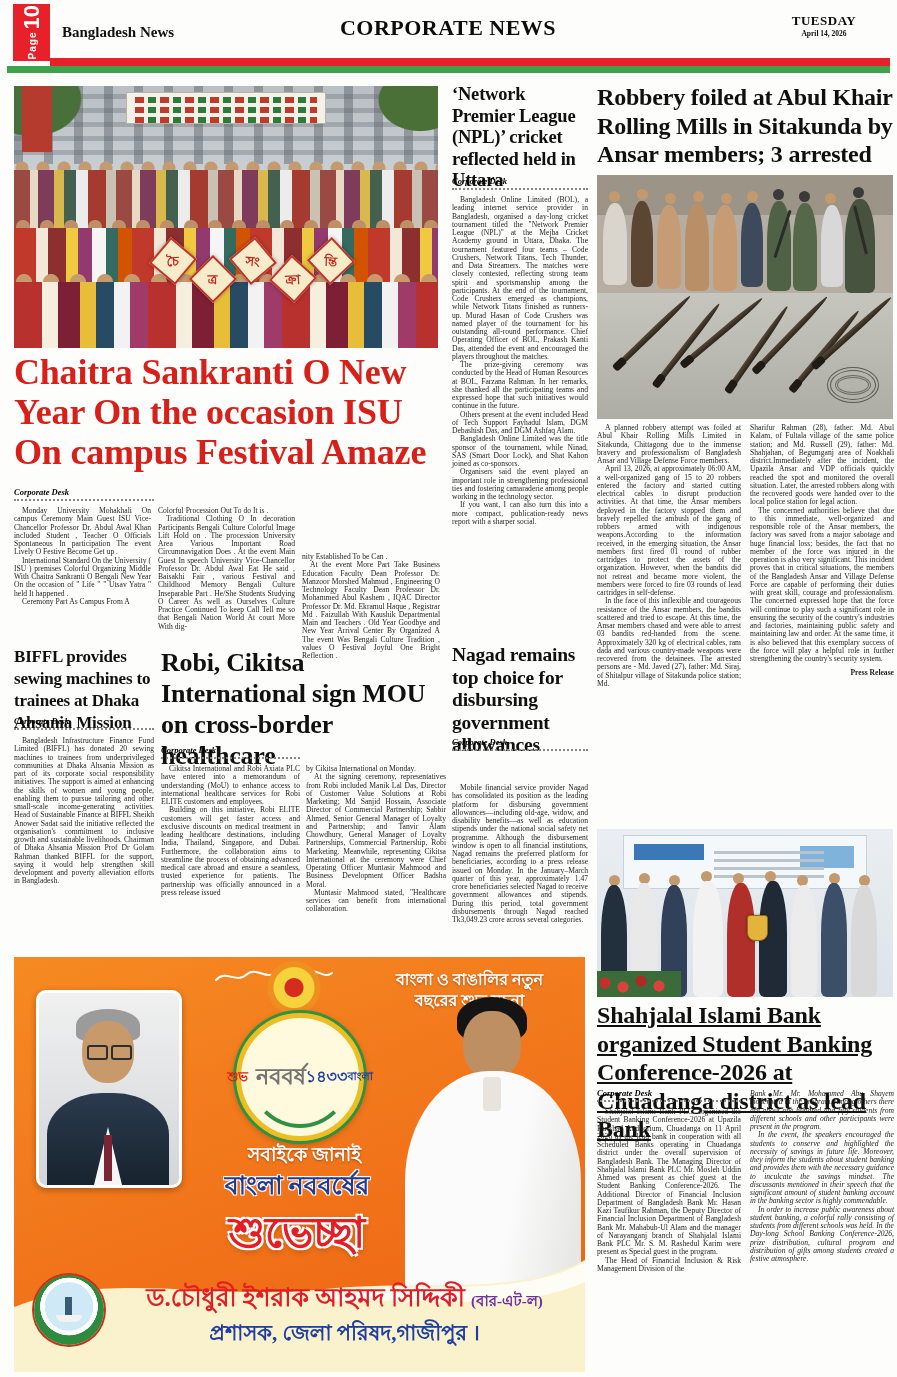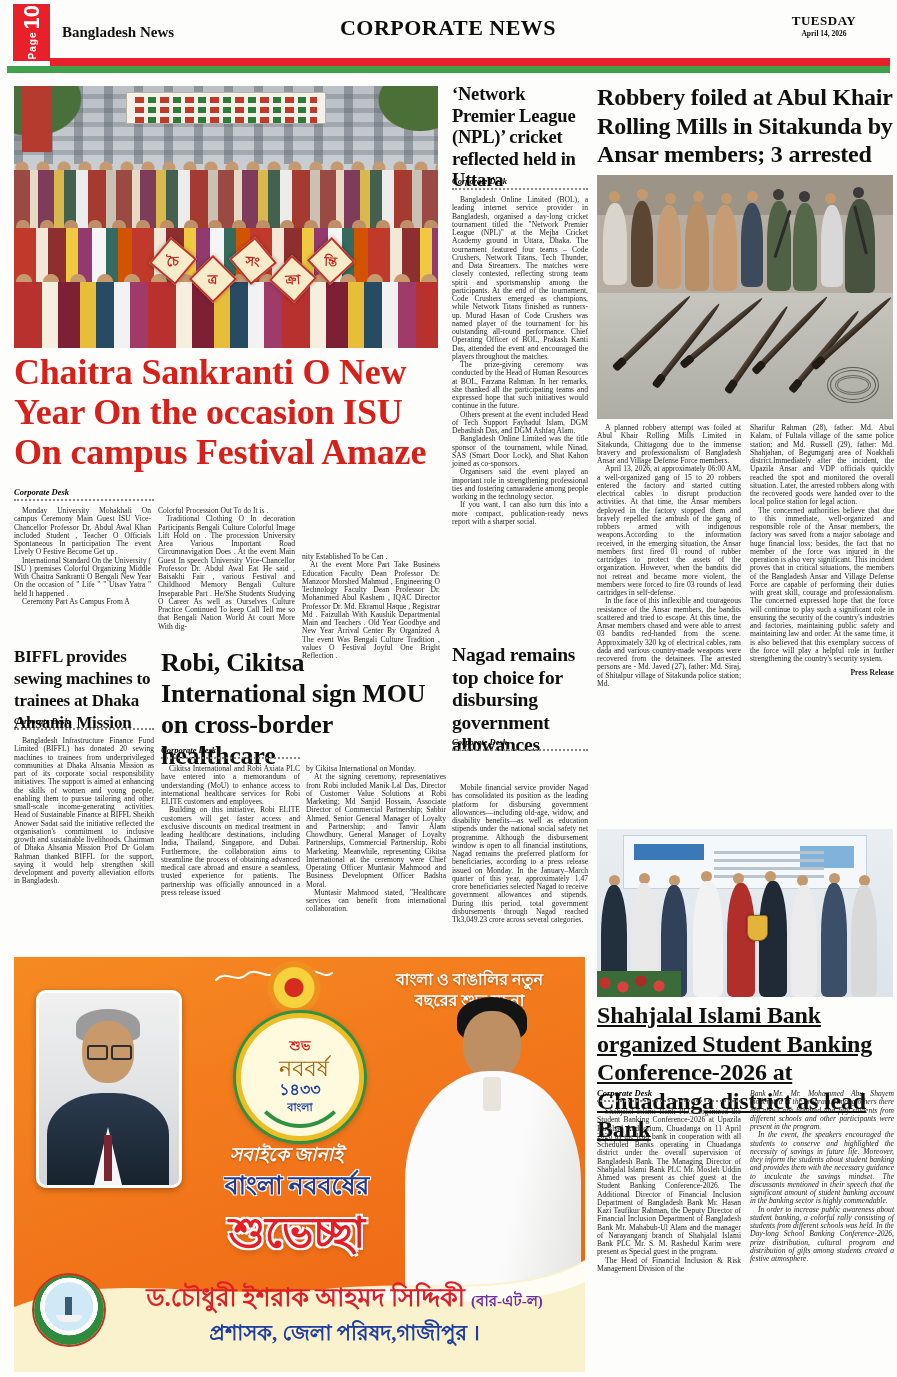--- a/index.html
+++ b/index.html
@@ -70,27 +70,27 @@
   .pl-glass2{position:absolute;left:72px;top:52px;width:17px;height:11px;border:2px solid #2e2e2e;border-radius:3px;}
   .pl-suit{position:absolute;left:8px;bottom:0;width:122px;height:92px;background:linear-gradient(#2b3b4e,#17232e);border-radius:45% 45% 0 0;}
   .pl-shirt{position:absolute;left:55px;bottom:0;width:28px;height:58px;background:#f5f5f5;clip-path:polygon(50% 0,0 100%,100% 100%);}
   .pl-tie{position:absolute;left:65px;bottom:4px;width:8px;height:46px;background:#7b2433;}
   .portraitR{position:absolute;right:-4px;top:40px;width:198px;height:300px;}
   .pr-hair{position:absolute;left:66px;top:0;width:70px;height:44px;background:#141414;border-radius:50% 50% 30% 30%;}
   .pr-face{position:absolute;left:72px;top:14px;width:58px;height:68px;background:#bd8f63;border-radius:46%;}
   .pr-body{position:absolute;left:14px;top:74px;width:176px;height:230px;background:linear-gradient(100deg,#fbfbfb 60%,#e3e3e1);border-radius:48% 48% 0 0;}
   .pr-collar{position:absolute;left:92px;top:80px;width:18px;height:34px;background:#e8e4dd;border-radius:4px;}
   .motif{position:absolute;left:252px;top:2px;width:56px;height:52px;background:radial-gradient(circle at 50% 55%,#d62b1f 0 9px,#f6d23c 10px 20px,#ef8f1f 21px 26px,transparent 27px);}
-  .emblem{position:absolute;left:222px;top:56px;width:118px;height:118px;border-radius:50%;background:#fff9dd;border:5px solid #eebc23;box-shadow:0 0 0 3px #2f9242,0 2px 8px rgba(0,0,0,.35);display:flex;flex-direction:column;align-items:center;justify-content:center;text-align:center;}
+  .emblem{position:absolute;left:222px;top:56px;width:118px;height:118px;border-radius:50%;background:#fff9dd;border:5px solid #eebc23;box-shadow:0 0 0 3px #2f9242,0 2px 8px rgba(0,0,0,.35);display:flex;flex-direction:row;align-items:center;justify-content:center;text-align:center;}
   .emblem:after{content:"";position:absolute;inset:8px;border:4px solid transparent;border-bottom-color:#2f9242;border-radius:50%;}
   .em1{font-size:13px;color:#d8201a;font-weight:bold;}
-  .em2{font-size:22px;color:#a16207;font-weight:normal;line-height:24px;margin-left:8px;}
+  .em2{font-size:22px;color:#737373;font-weight:bold;line-height:24px;margin-left:8px;}
   .em3{font-size:16px;color:#1d3fa3;font-weight:bold;line-height:18px;text-align:center;}
   .em4{font-size:11px;color:#1d3fa3;font-weight:bold;}
-  .greet1{position:absolute;left:180px;top:183px;width:185px;text-align:center;color:#fff;font-size:19px;font-weight:bold;text-shadow:0 1px 2px rgba(120,40,0,.6);font-style:italic;}
+  .greet1{position:absolute;left:198px;top:183px;width:185px;text-align:center;color:#fff;font-size:19px;font-weight:bold;text-shadow:0 1px 2px rgba(120,40,0,.6);}
   .greet2{position:absolute;left:168px;top:209px;width:230px;text-align:center;color:#243a8f;font-size:25px;font-weight:bold;text-shadow:1px 1px 0 #fff,-1px -1px 0 #fff,1px -1px 0 #fff,-1px 1px 0 #fff;}
   .greet3{position:absolute;left:178px;top:243px;width:210px;text-align:center;color:#e51d25;font-size:42px;font-weight:bold;text-shadow:2px 2px 0 #fff,-2px -2px 0 #fff,2px -2px 0 #fff,-2px 2px 0 #fff,0 3px 6px rgba(0,0,0,.3);}
   .ad-logo{position:absolute;left:20px;top:318px;width:70px;height:70px;border-radius:50%;background:radial-gradient(circle at 50% 45%,#cfeaf6 0 46%,#ffffff 47% 55%,#2e8b3d 56% 100%);box-shadow:0 0 0 2px #c8311f;}
   .ad-logo .minar{position:absolute;left:31px;top:22px;width:7px;height:20px;background:#3b5b74;}
   .ad-logo .boat{position:absolute;left:22px;top:40px;width:26px;height:7px;background:#f2f2f2;border-radius:0 0 12px 12px;}
   .ad-name{position:absolute;left:96px;top:326px;right:6px;text-align:center;color:#e01e25;font-size:25px;font-weight:bold;line-height:30px;white-space:nowrap;}
   .ad-name small{color:#7030a0;font-size:15px;font-weight:bold;}
   .ad-title{position:absolute;left:96px;top:360px;right:6px;text-align:center;color:#1f3ea0;font-size:21px;font-weight:bold;}
 </style>
 </head>

